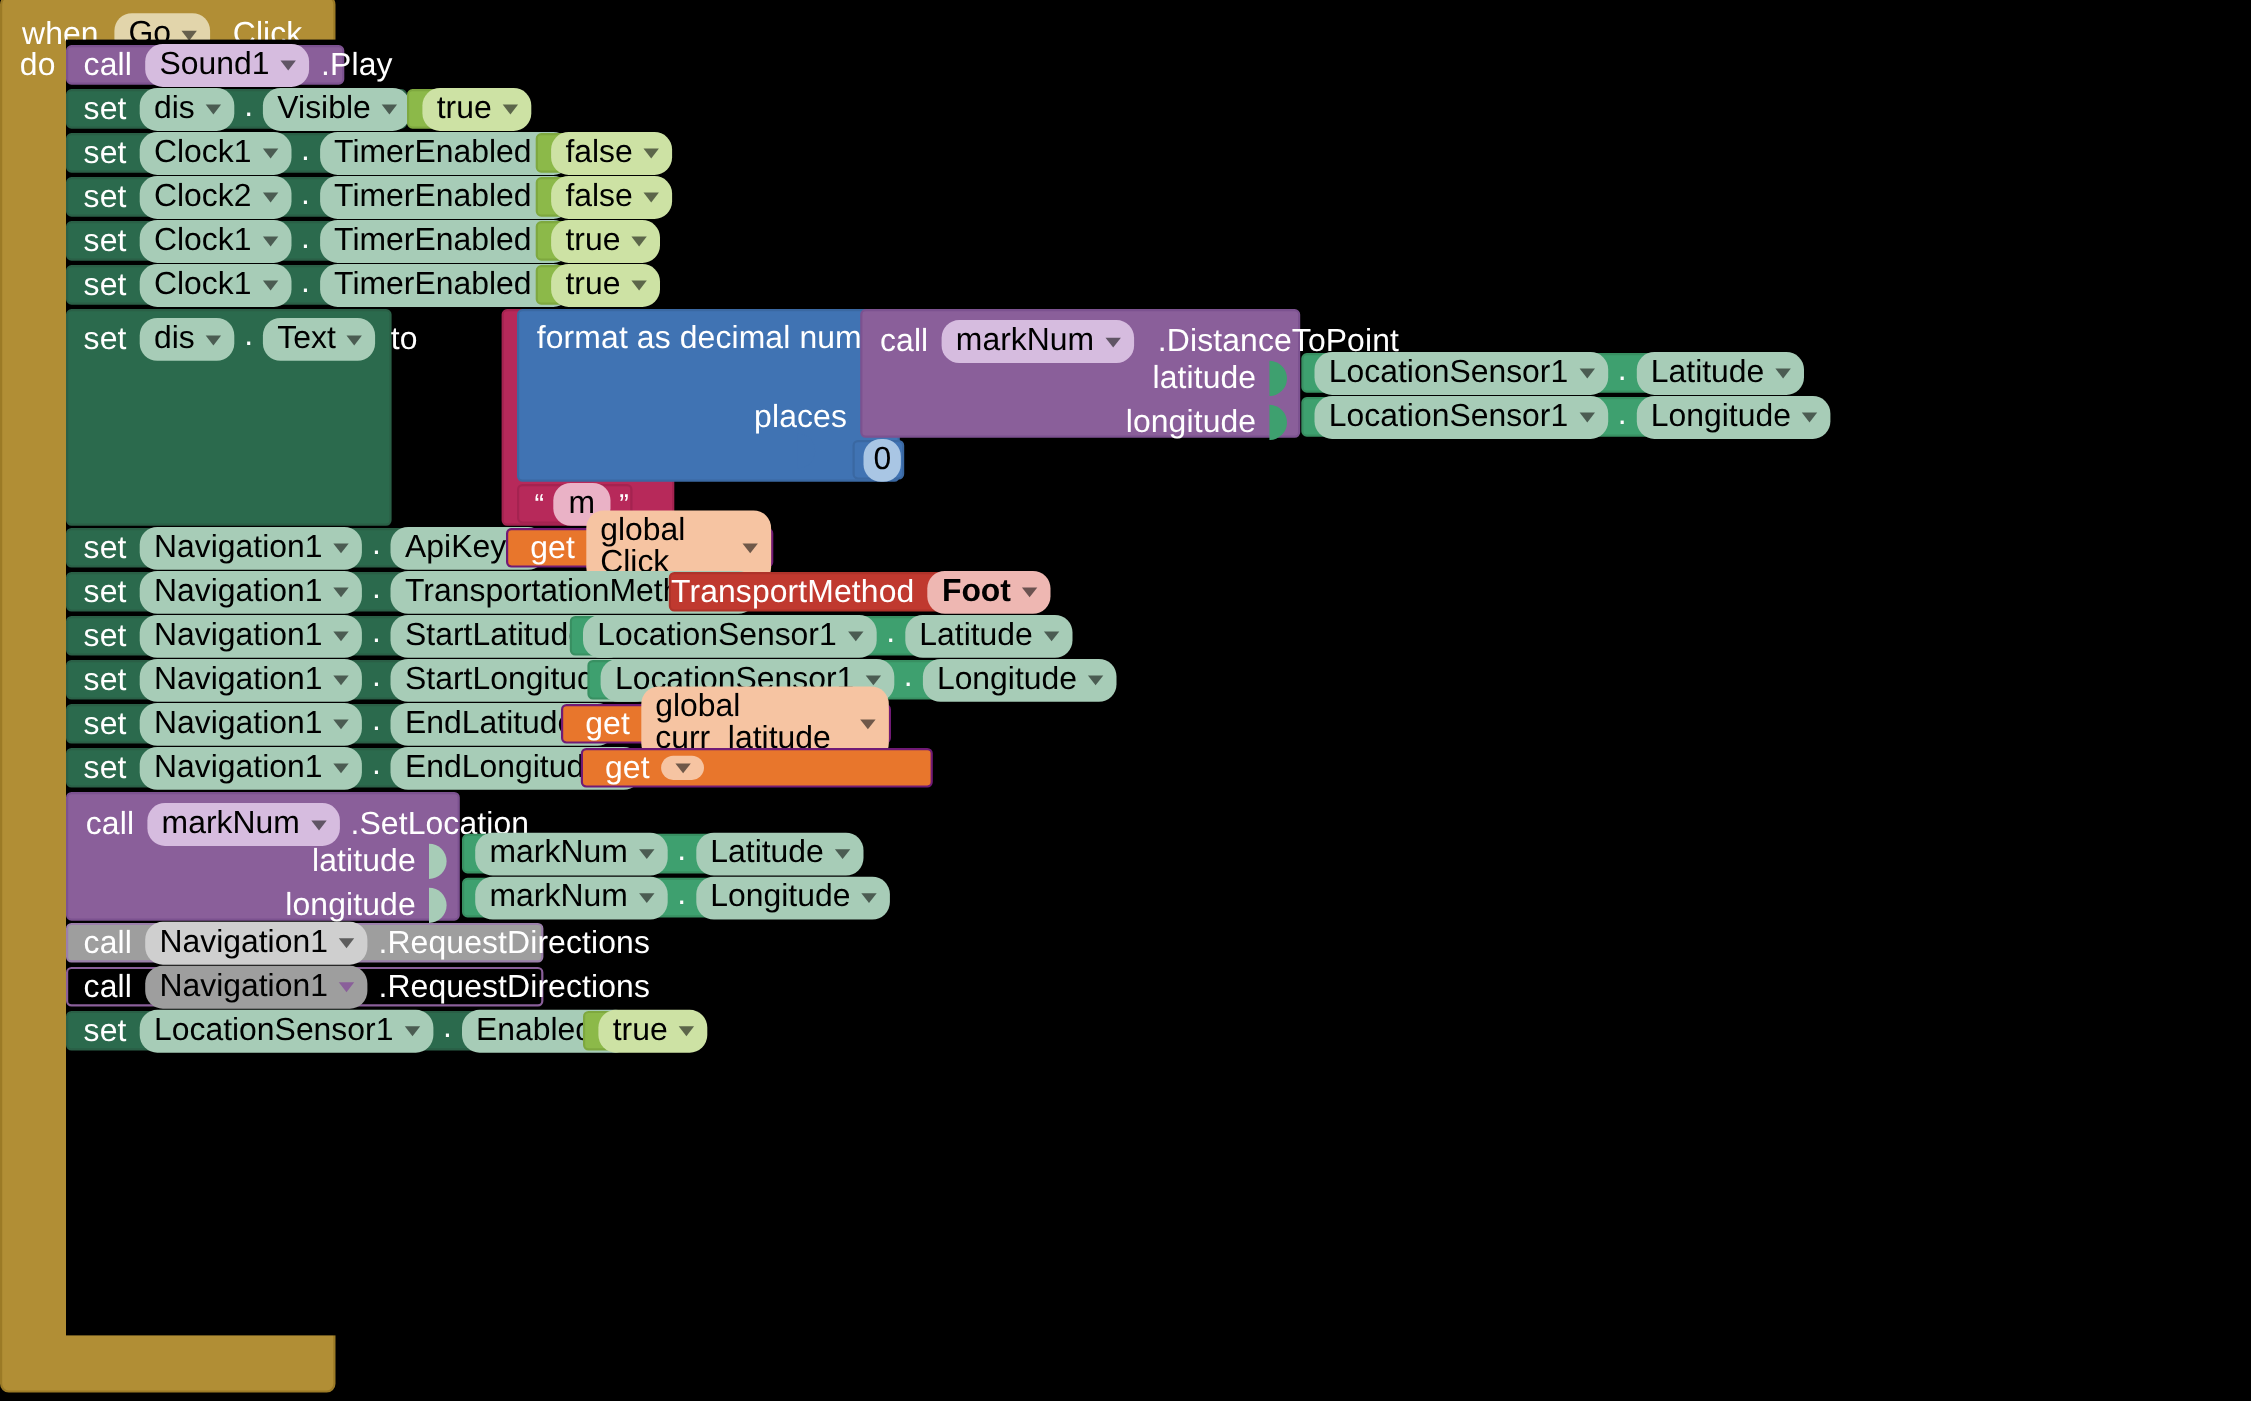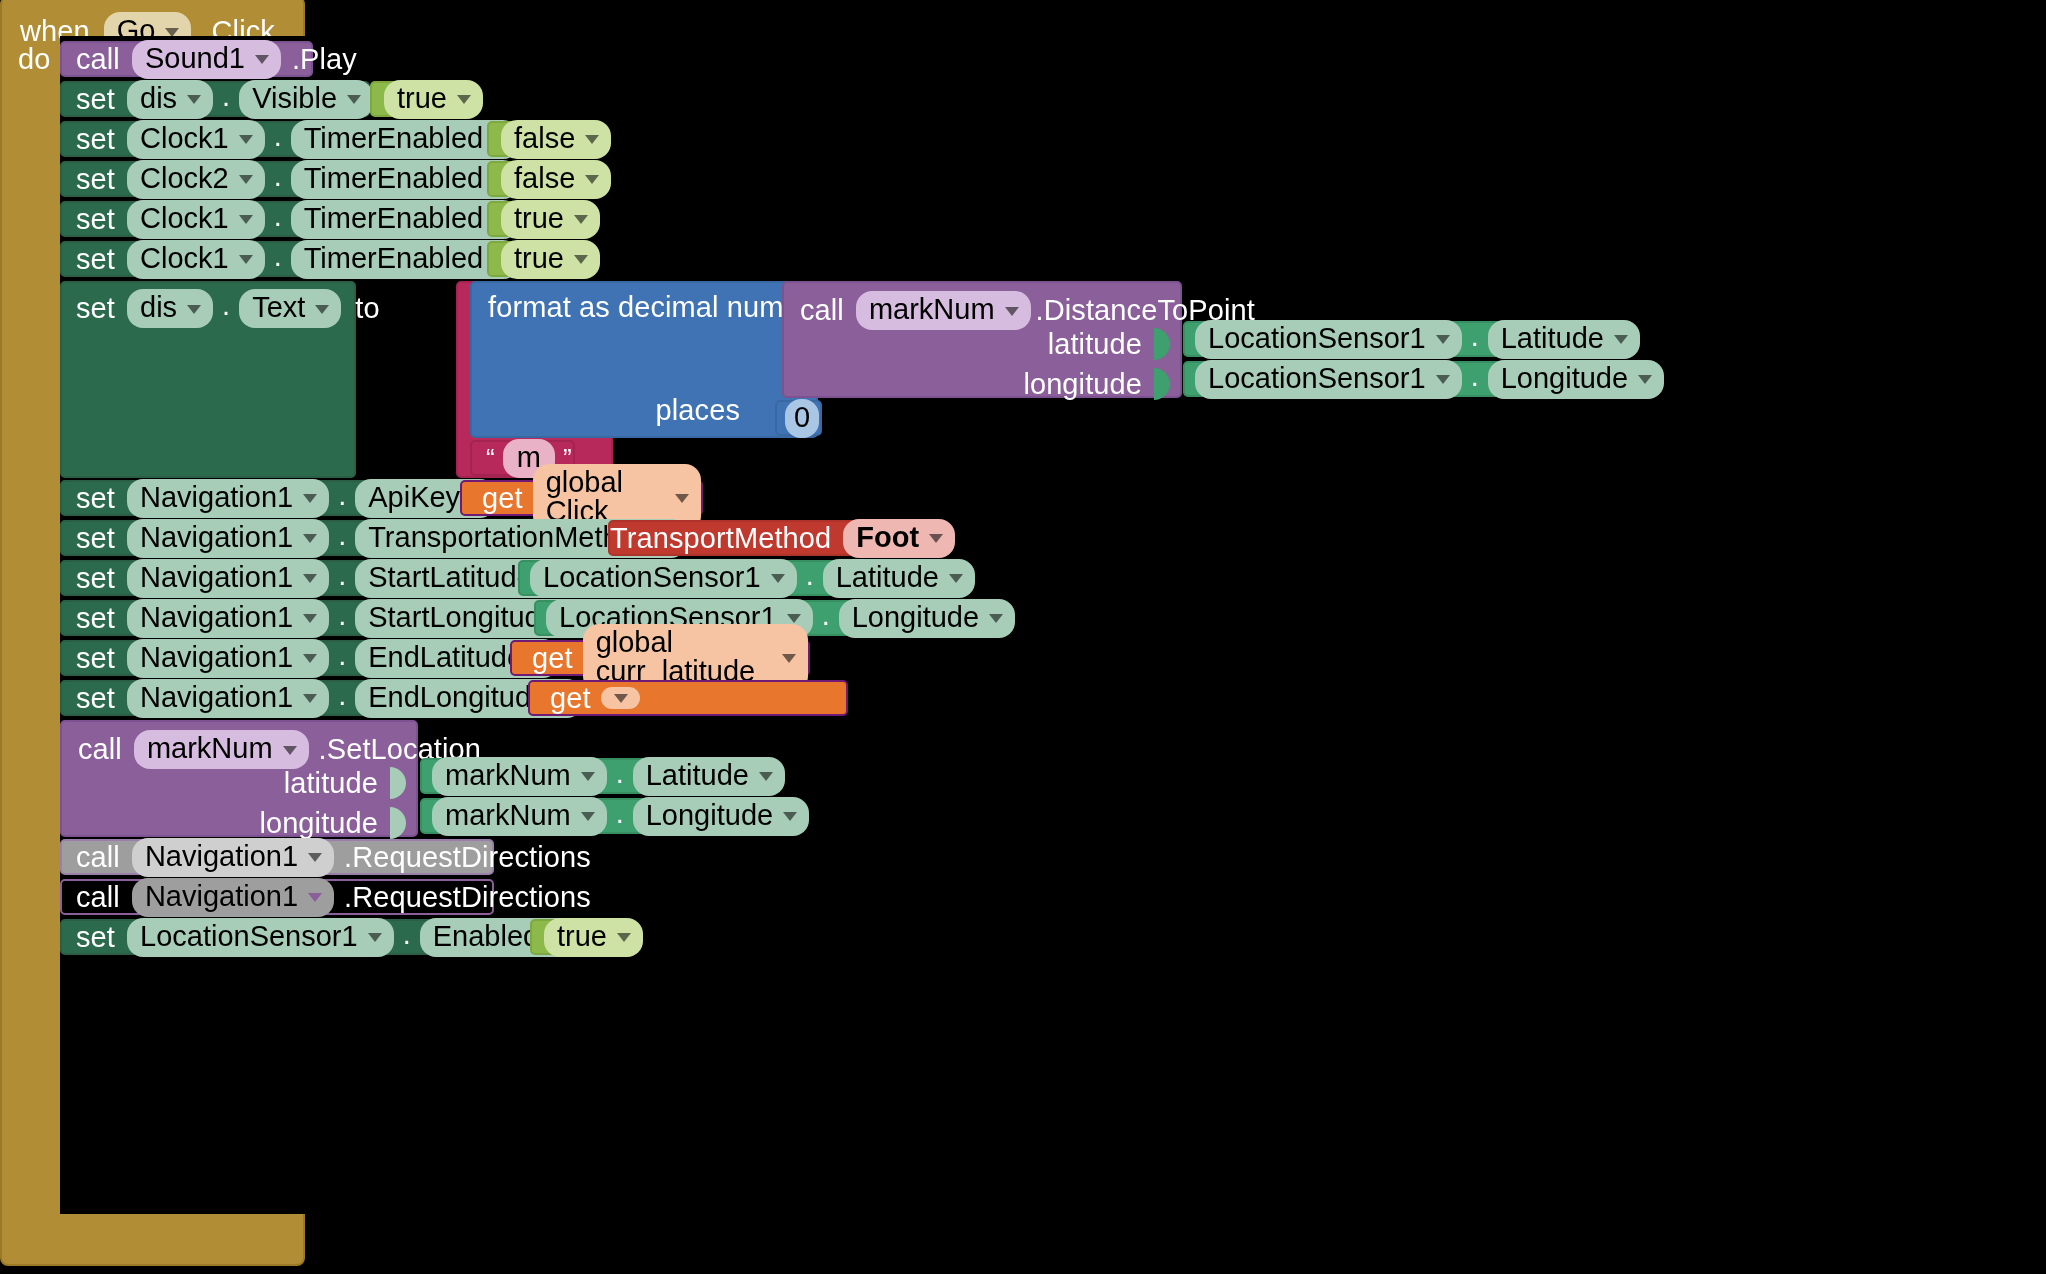--- a/index.html
+++ b/index.html
@@ -231,40 +231,40 @@
       <span class="lbl">join</span>
       <span class="socket" style="background:#4073b3;margin-left:12px;"></span>
     </div>
   </div>
 
   <div class="blk c-math" style="left:470px;top:281px;width:348px;height:157px;border-radius:5px;display:block;">
     <div class="row" style="padding-left:16px;padding-top:8px;">
       <span class="lbl">format as decimal number</span>
       <span class="socket" style="background:#8a5f9a;margin-left:10px;"></span>
     </div>
-    <div class="row" style="position:absolute;right:46px;bottom:10px;">
+    <div class="row" style="position:absolute;right:46px;bottom:10px;flex-direction:column;">
       <span class="lbl">places</span>
       <span class="socket" style="background:#4073b3;margin-left:12px;"></span>
     </div>
   </div>
 
   <div class="blk c-math" style="left:775px;top:400px;width:47px;height:36px;border-radius:5px;">
     <span class="field c-math-f" style="margin-left:8px;padding:4px 9px 6px 9px;">
       <span>0</span>
     </span>
   </div>
 
   <div class="blk c-method" style="left:782px;top:281px;width:400px;height:117px;border-radius:5px;display:block;">
     <div class="row" style="padding-left:16px;padding-top:8px;">
       <span class="lbl">call</span>
       <span class="field c-method-f" style="margin-left:12px;">
         <span>markNum</span>
         <i class="caret"></i>
       </span>
-      <span class="lbl" style="margin-left:5px;">.DistanceToPoint</span>
+      <span class="lbl" style="margin-left:22px;">.DistanceToPoint</span>
     </div>
     <div class="row" style="position:absolute;right:8px;top:45px;">
       <span class="lbl">latitude</span>
       <span class="socket" style="background:#3ea06f;margin-left:12px;"></span>
     </div>
     <div class="row" style="position:absolute;right:8px;top:85px;">
       <span class="lbl">longitude</span>
       <span class="socket" style="background:#3ea06f;margin-left:12px;"></span>
     </div>
   </div>

